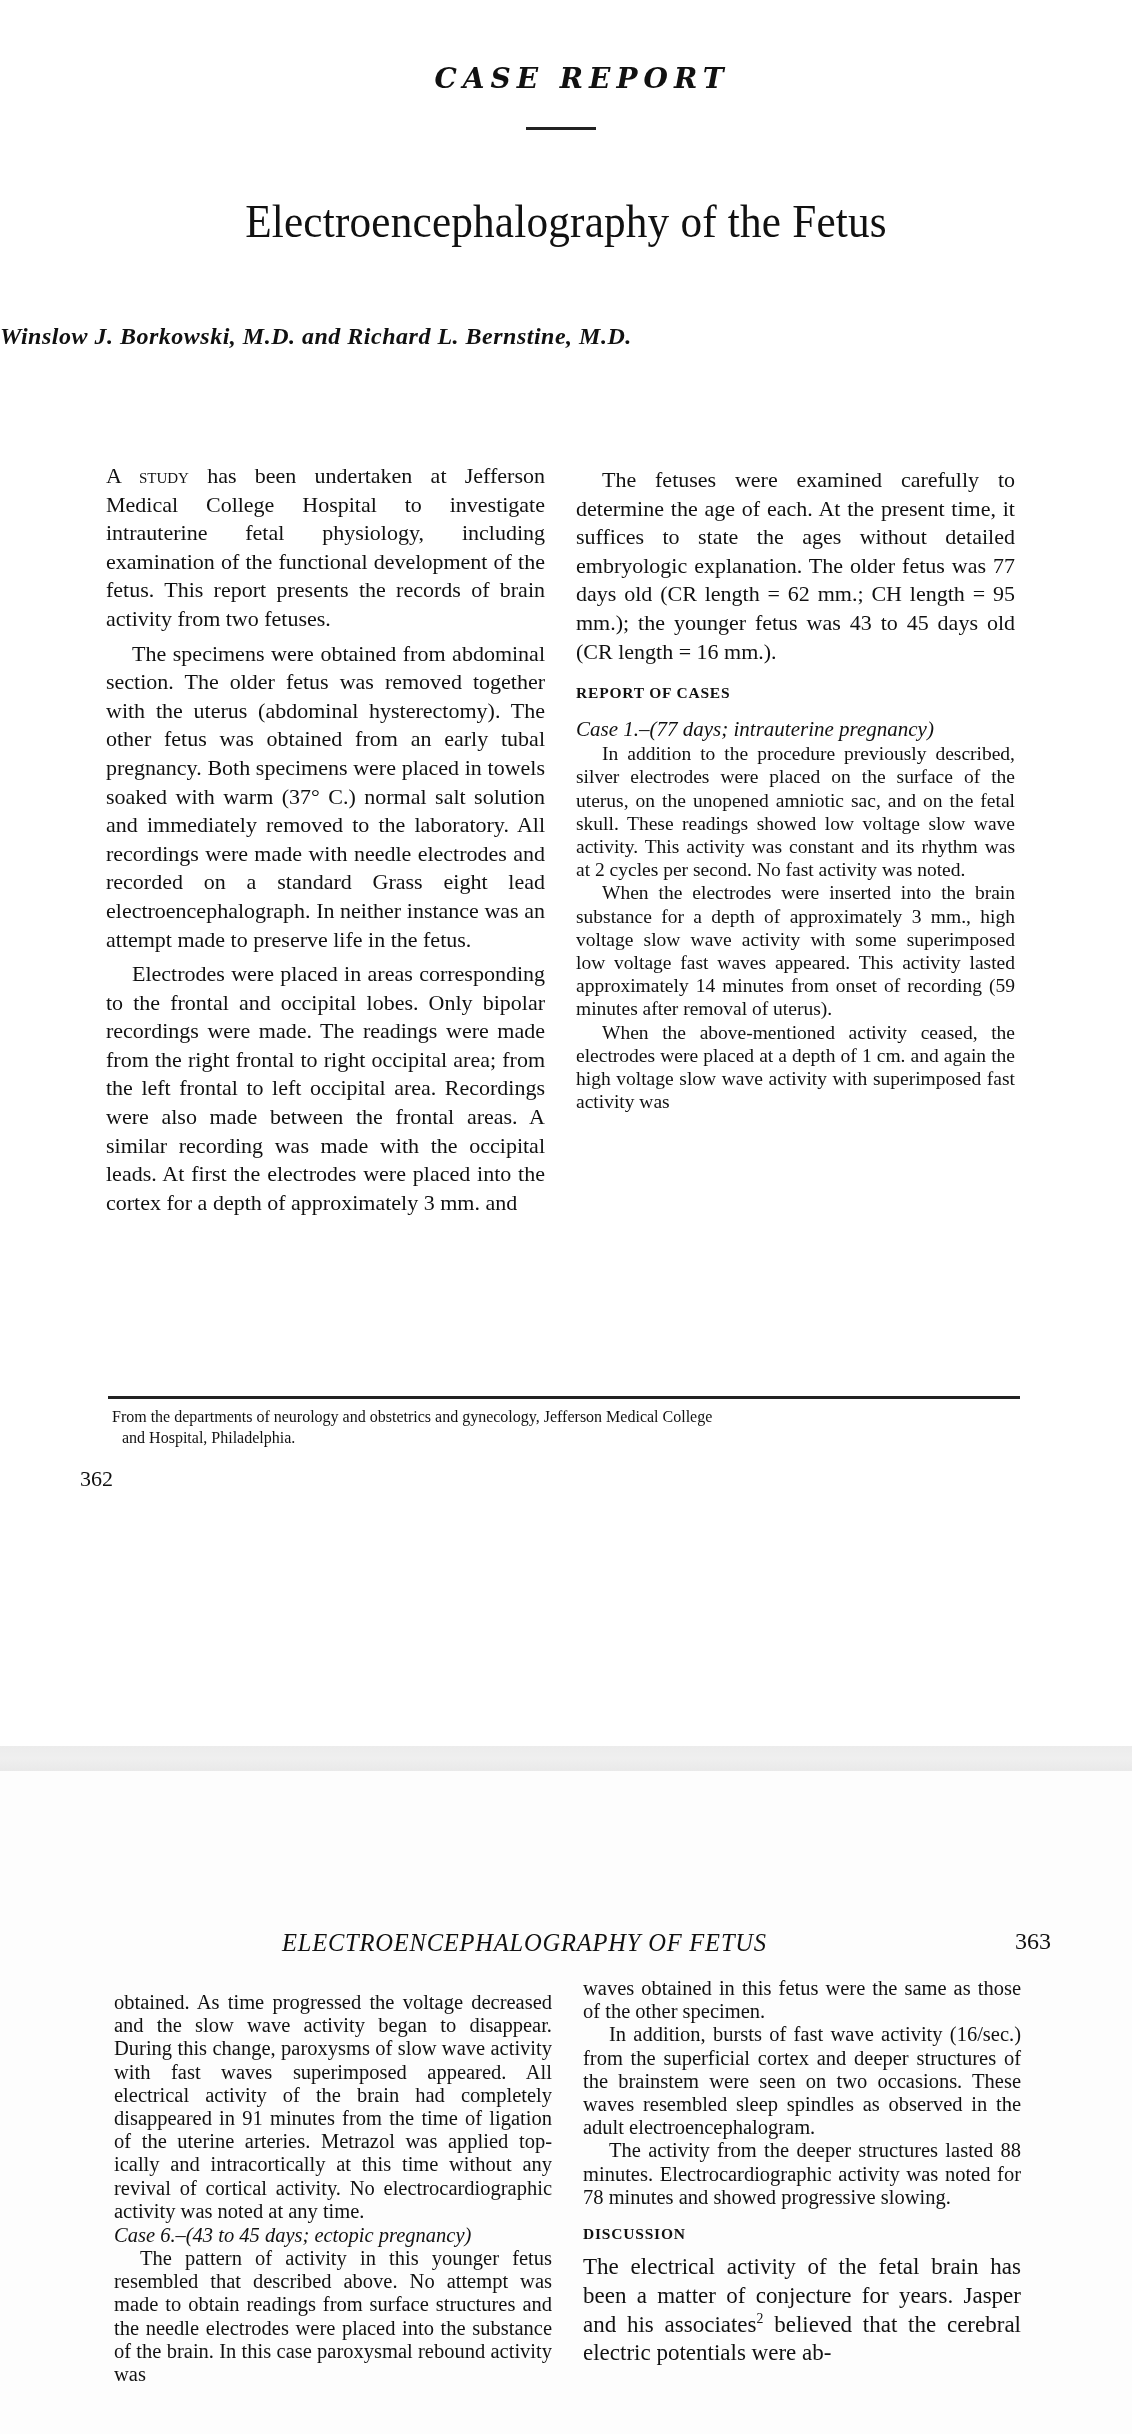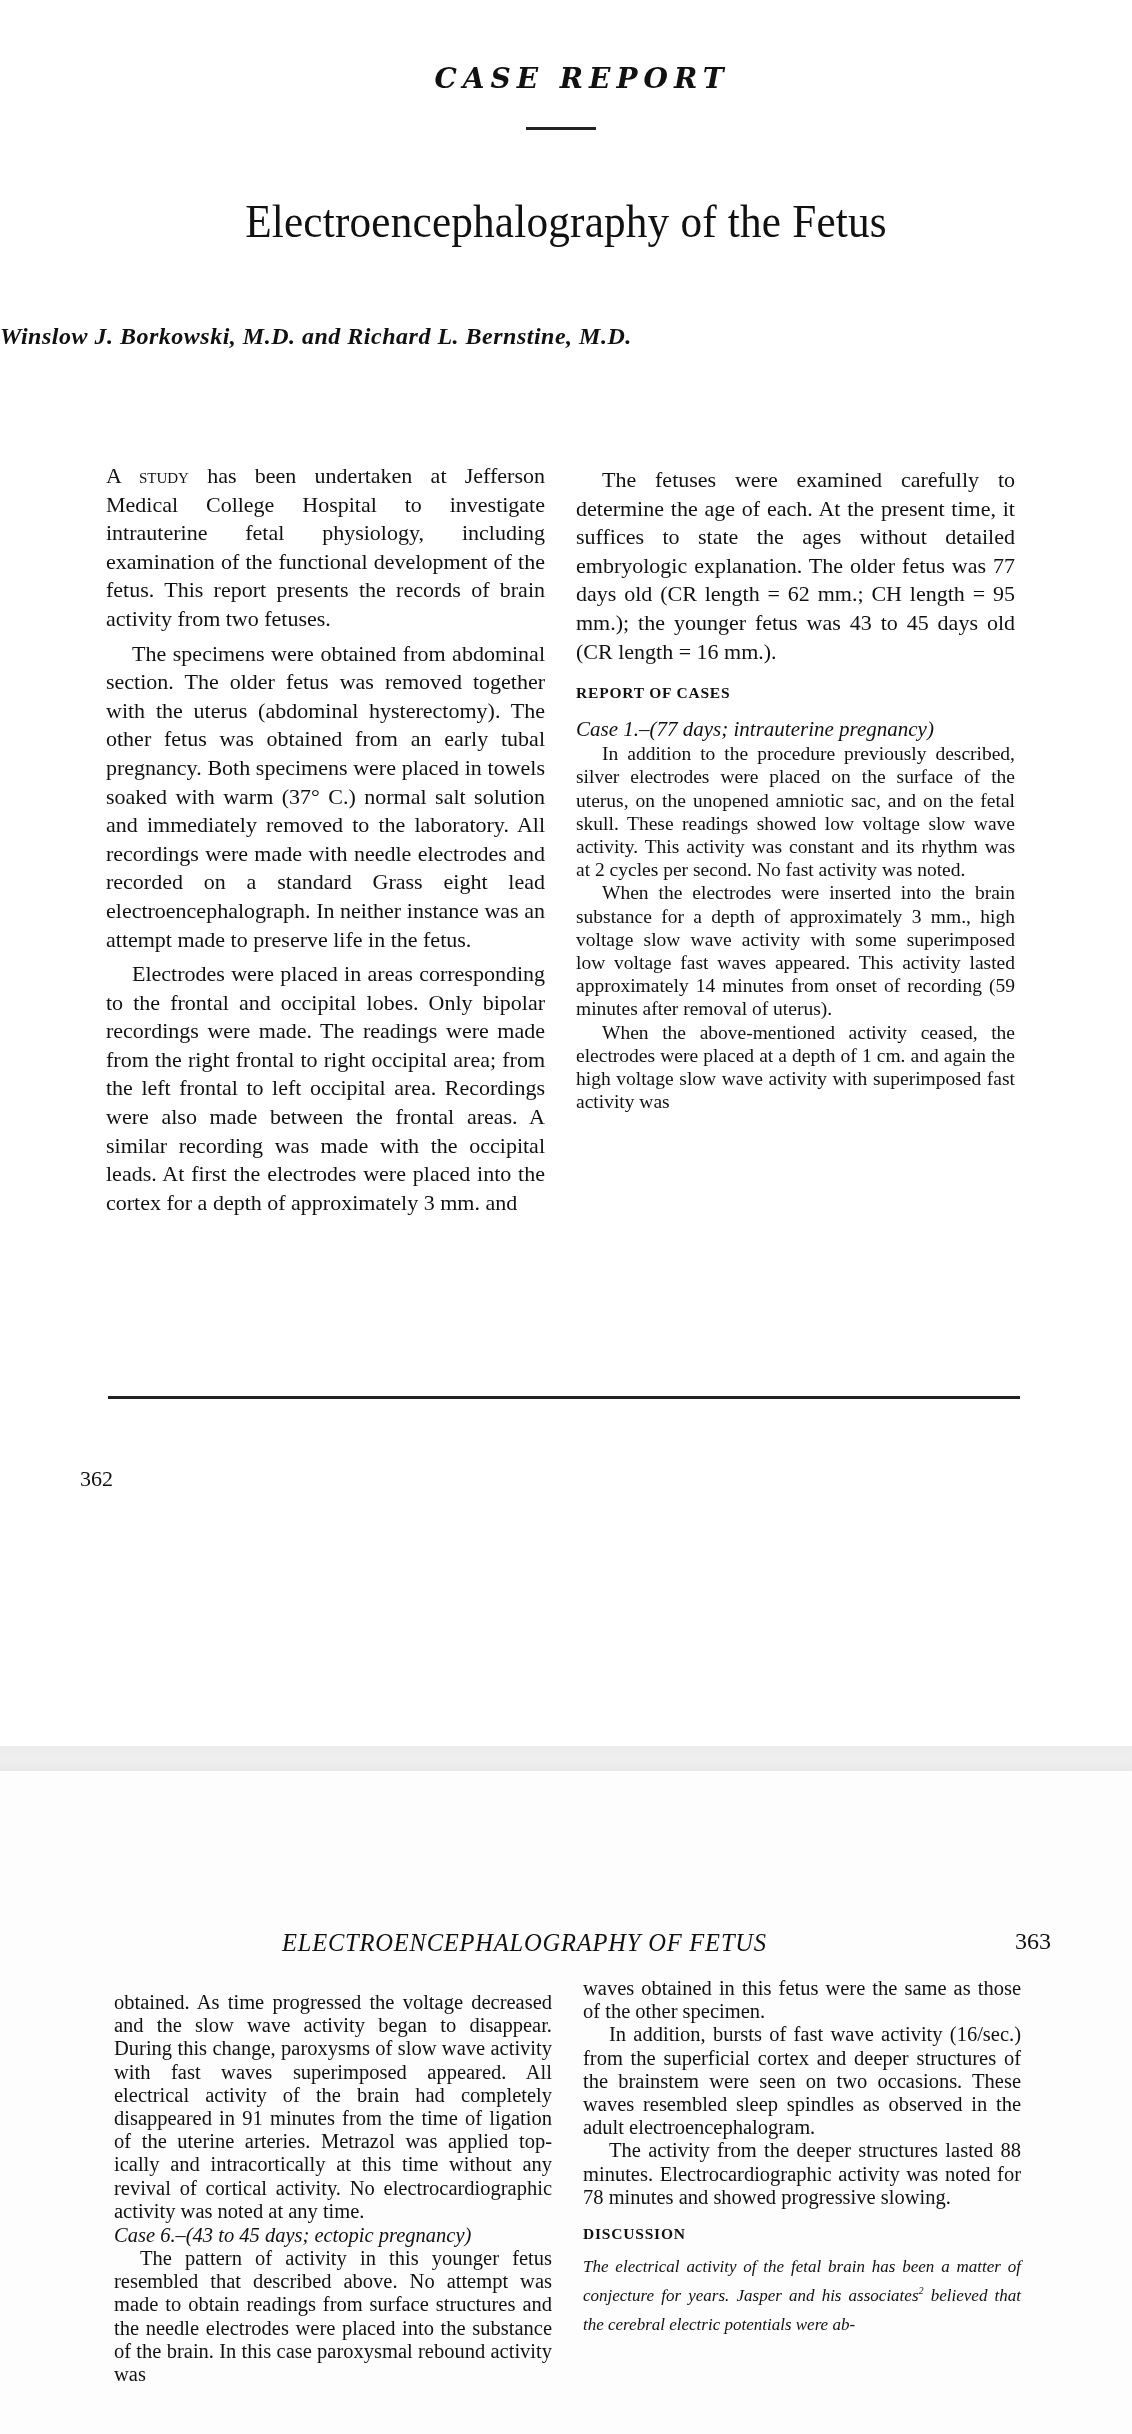--- a/index.html
+++ b/index.html
@@ -35,21 +35,21 @@
 
   .rule { position:absolute; top:1396px; left:108px; width:912px; height:3px; background:#222; }
   .footnote { position:absolute; top:1406px; left:112px; width:900px;
               font-size:16px; line-height:21px; }
   .footnote .l2 { padding-left:10px; }
   .pnum1 { position:absolute; top:1466px; left:80px; font-size:22px; }
 
   .runhead { position:absolute; top:1929px; left:282px; font-style:italic; font-size:24.5px; letter-spacing:0.8px; }
   .pnum2 { position:absolute; top:1928px; left:1015px; font-size:24px; }
   .p2 { font-size:20.5px; line-height:23.2px; }
-  .disc { font-size:17px; line-height:28.8px;font-style:italic; }
+  .disc { font-size:23px; line-height:28.8px; }
   sup { font-size:60%; line-height:0; }
 </style>
 </head>
 <body>
 
 <div class="page" id="page1">
   <div class="kicker">CASE REPORT</div>
   <div class="kicker-rule"></div>
   <h1 class="title" style="margin:0">Electroencephalography of the Fetus</h1>
   <div class="authors">Winslow J. Borkowski, M.D. and Richard L. Bernstine, M.D.</div>
@@ -67,20 +67,24 @@
     <div class="head">REPORT OF CASES</div>
     <div class="case">Case 1.–(77 days; intrauterine pregnancy)</div>
     <div class="small">
       <p class="ind">In addition to the procedure previously described, silver electrodes were placed on the surface of the uterus, on the unopened amniotic sac, and on the fetal skull. These readings showed low voltage slow wave ac­tivity. This activity was constant and its rhythm was at 2 cycles per second. No fast activity was noted.</p>
       <p class="ind">When the electrodes were inserted into the brain substance for a depth of approxi­mately 3 mm., high voltage slow wave ac­tivity with some superimposed low voltage fast waves appeared. This activity lasted approximately 14 minutes from onset of recording (59 minutes after removal of uterus).</p>
       <p class="ind">When the above-mentioned activity ceased, the electrodes were placed at a depth of 1 cm. and again the high voltage slow wave activity with superimposed fast activity was</p>
     </div>
   </div>
 
   <div class="rule"></div>
+  <div class="footnote">
+    <div>From the departments of neurology and obstetrics and gynecology, Jefferson Medical College</div>
+    <div class="l2">and Hospital, Philadelphia.</div>
+  </div>
   <div class="pnum1">362</div>
 </div>
 
 <div class="sep"></div>
 
 <div class="page" id="page2"></div>
 <div class="runhead">ELECTROENCEPHALOGRAPHY OF FETUS</div>
 <div class="pnum2">363</div>
 
 <div class="col p2" style="left:114px; top:1991px; width:438px;">

